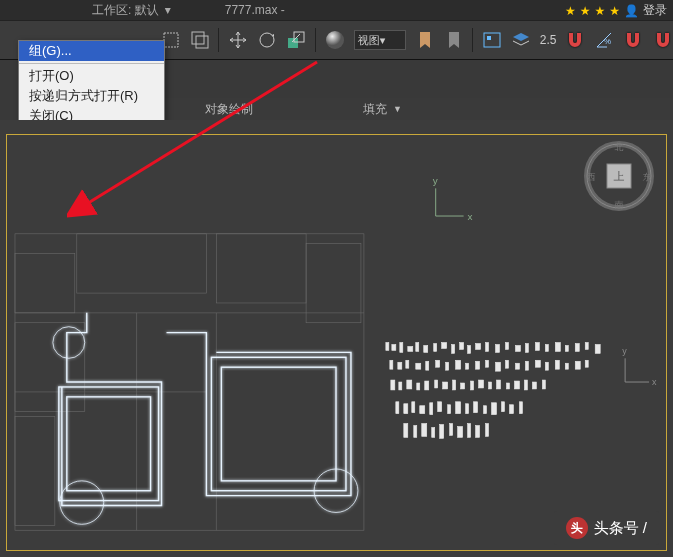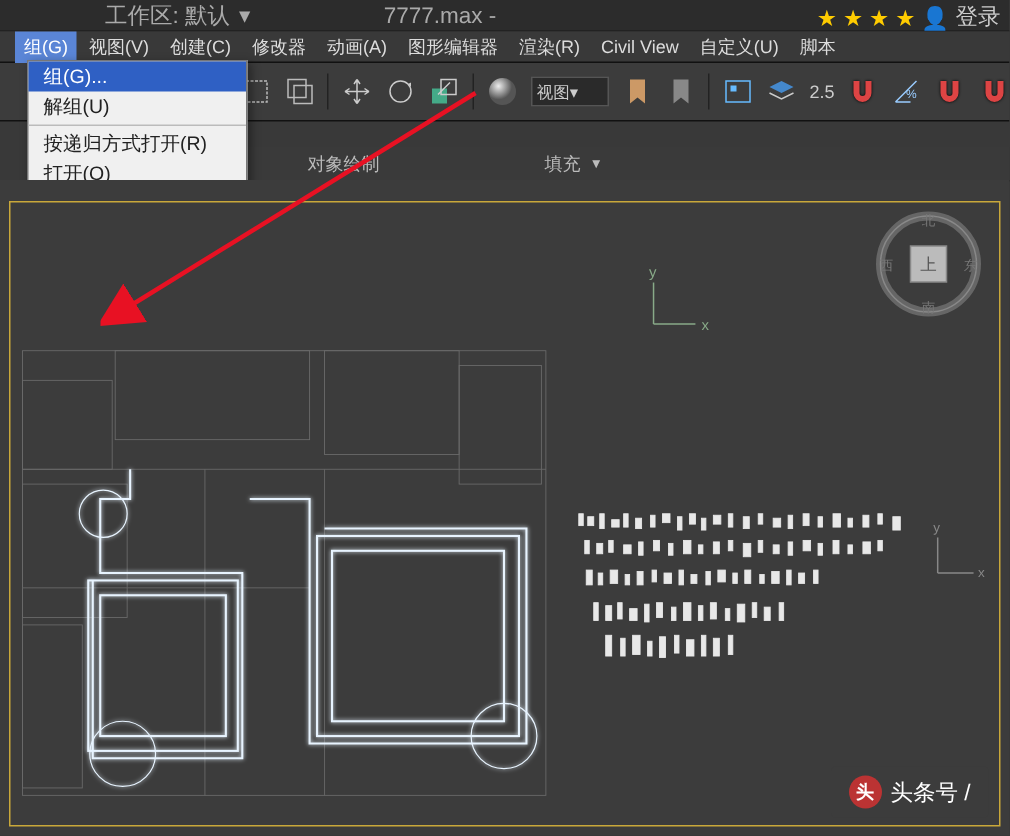--- a/index.html
+++ b/index.html
@@ -1,18 +1,18 @@
 <!DOCTYPE html>
 <html><head>
 <meta charset="utf-8">
 <style>
 html,body{margin:0;padding:0;width:673px;height:557px;overflow:hidden;background:#393939;font-family:"Microsoft YaHei","SimSun",sans-serif;font-size:12px;color:#ccc}
 .window{position:relative;width:673px;height:557px}
-.title-bar{height:20px;background:#2c2c2c;display:flex;align-items:center;padding-left:70px;gap:6px;color:#aaa;border-bottom:1px solid #222;font-size:15px}
-.title-bar .fname{margin-left:83px}
+.title-bar{height:20px;background:#2c2c2c;display:flex;align-items:center;padding-left:92px;gap:6px;color:#aaa;border-bottom:1px solid #222;font-size:12px}
+.title-bar .fname{margin-left:48px}
 .star{color:#fc0}
 .login-area{position:absolute;right:6px;top:2px;display:flex;align-items:center;gap:4px;color:#ccc}
 .menu-bar{height:20px;background:#393939;border-bottom:1px solid #111;display:flex;align-items:center;padding-left:10px;gap:2px}
 .menu-item{padding:2px 6px;color:#ddd;cursor:default}
 .menu-item.active{background:#5a85d6;color:#fff}
 .toolbar{height:38px;background:#3c3c3c;border-bottom:1px solid #111;display:flex;align-items:center;padding-left:160px;gap:8px}
 .tb-icon{width:22px;height:22px;display:inline-flex;align-items:center;justify-content:center;color:#bbb}
 .tb-sep{width:1px;height:24px;background:#222}
 .viewcombo{width:46px;height:18px;background:#2a2a2a;border:1px solid #555;color:#ccc;font-size:11px;display:inline-flex;align-items:center;padding:0 3px}
 .magnet{width:22px;height:22px;border-radius:3px;display:inline-flex;align-items:center;justify-content:center}
@@ -46,32 +46,20 @@
     <div class="login-area">
       <span class="star">★</span>
       <span class="star">★</span>
       <span class="star">★</span>
       <span class="star">★</span>
       <span>👤</span>
       <span>登录</span>
     </div>
   </div>
 
-  <div class="menu-bar">
-    <span class="menu-item active">组(G)</span>
-    <span class="menu-item">视图(V)</span>
-    <span class="menu-item">创建(C)</span>
-    <span class="menu-item">修改器</span>
-    <span class="menu-item">动画(A)</span>
-    <span class="menu-item">图形编辑器</span>
-    <span class="menu-item">渲染(R)</span>
-    <span class="menu-item">Civil View</span>
-    <span class="menu-item">自定义(U)</span>
-    <span class="menu-item">脚本</span>
-  </div>
 
   <div class="toolbar">
     <span class="tb-icon">
         <svg width="18" height="18">
           <rect x="2" y="2" width="14" height="14" fill="none" stroke="#bbb" stroke-dasharray="2,1"></rect>
         </svg>
       </span>
     <span class="tb-icon">
         <svg width="18" height="18">
           <rect x="1" y="1" width="12" height="12" fill="none" stroke="#bbb"></rect>
@@ -161,24 +149,23 @@
   </div>
 
   <div class="subbar">
     <span>对象绘制</span>
     <span style="margin-left:110px">填充</span>
     <span style="margin-left:6px;font-size:9px">▼</span>
   </div>
 
   <div class="dropdown">
     <div class="dd-item sel">组(G)...</div>
-    <div class="dd-item">解组(U)</div>
     <div class="dd-sep"></div>
+    <div class="dd-item">打开(O)</div>
     <div class="dd-item">按递归方式打开(R)</div>
-    <div class="dd-item">打开(O)</div>
     <div class="dd-item">关闭(C)</div>
     <div class="dd-sep"></div>
     <div class="dd-item dis">附加(A)</div>
     <div class="dd-item dis">分离(D)</div>
     <div class="dd-sep"></div>
     <div class="dd-item">炸开(E)</div>
     <div class="dd-sep"></div>
     <div class="dd-item sub">集合</div>
   </div>
 

